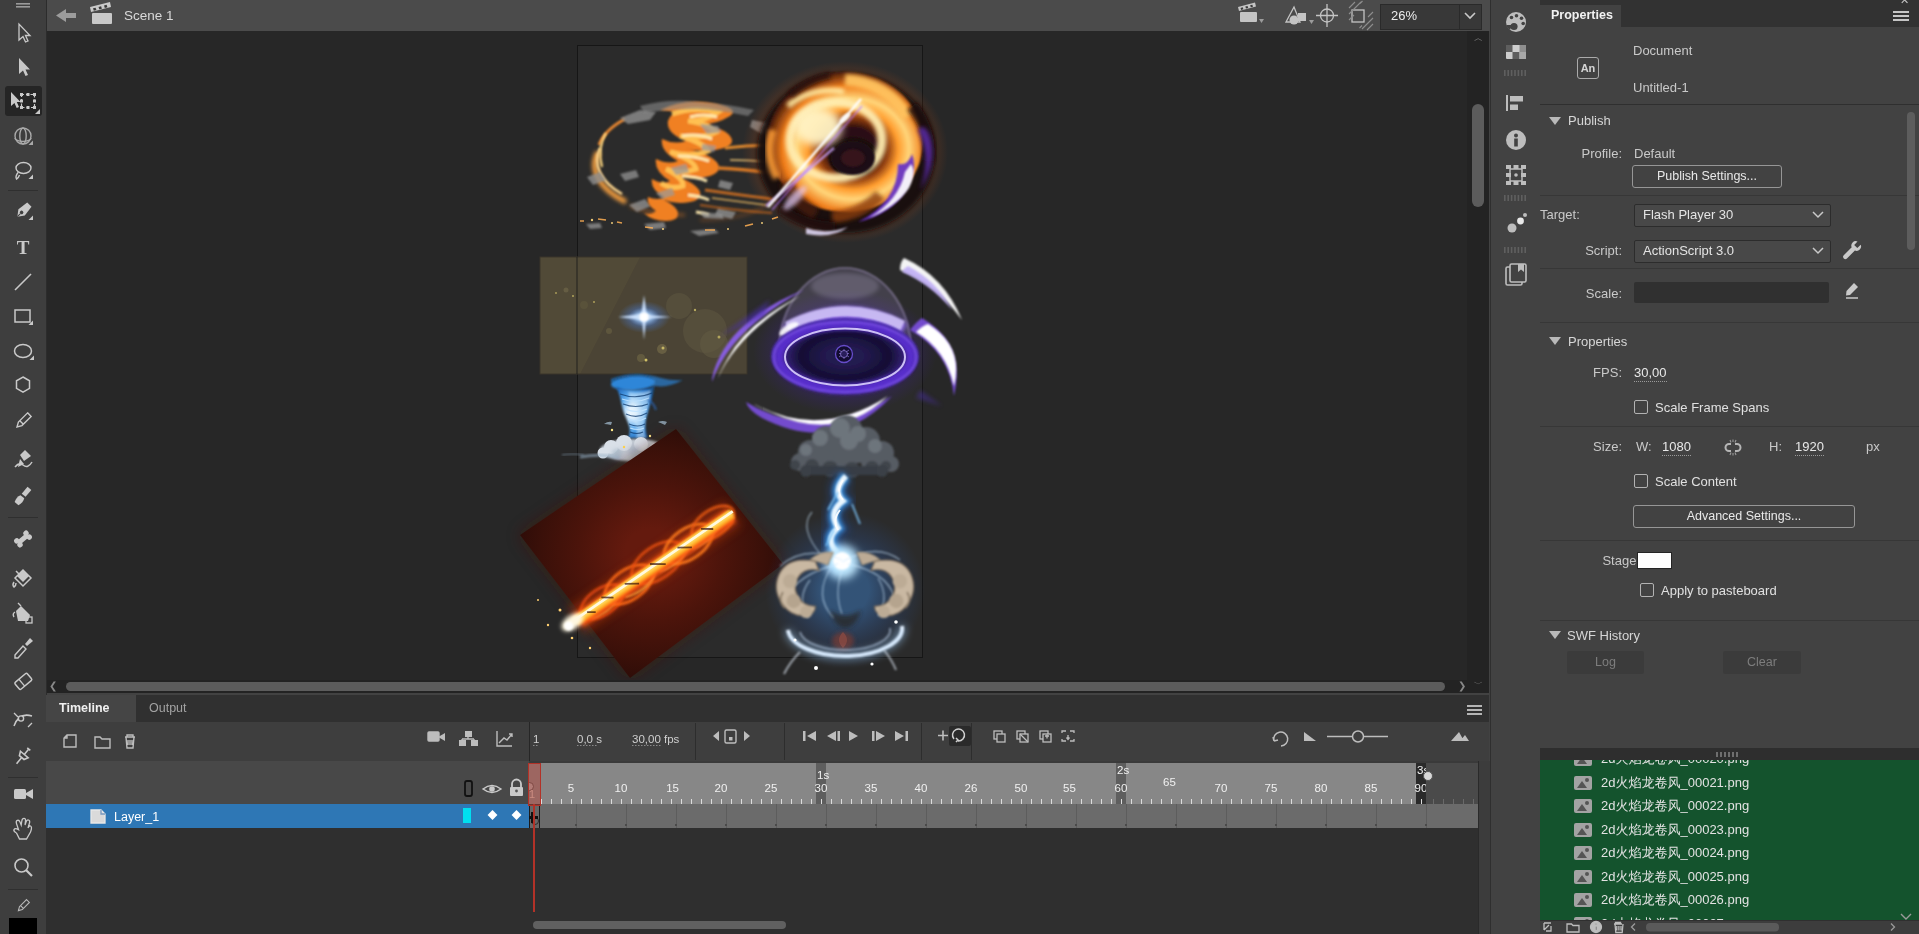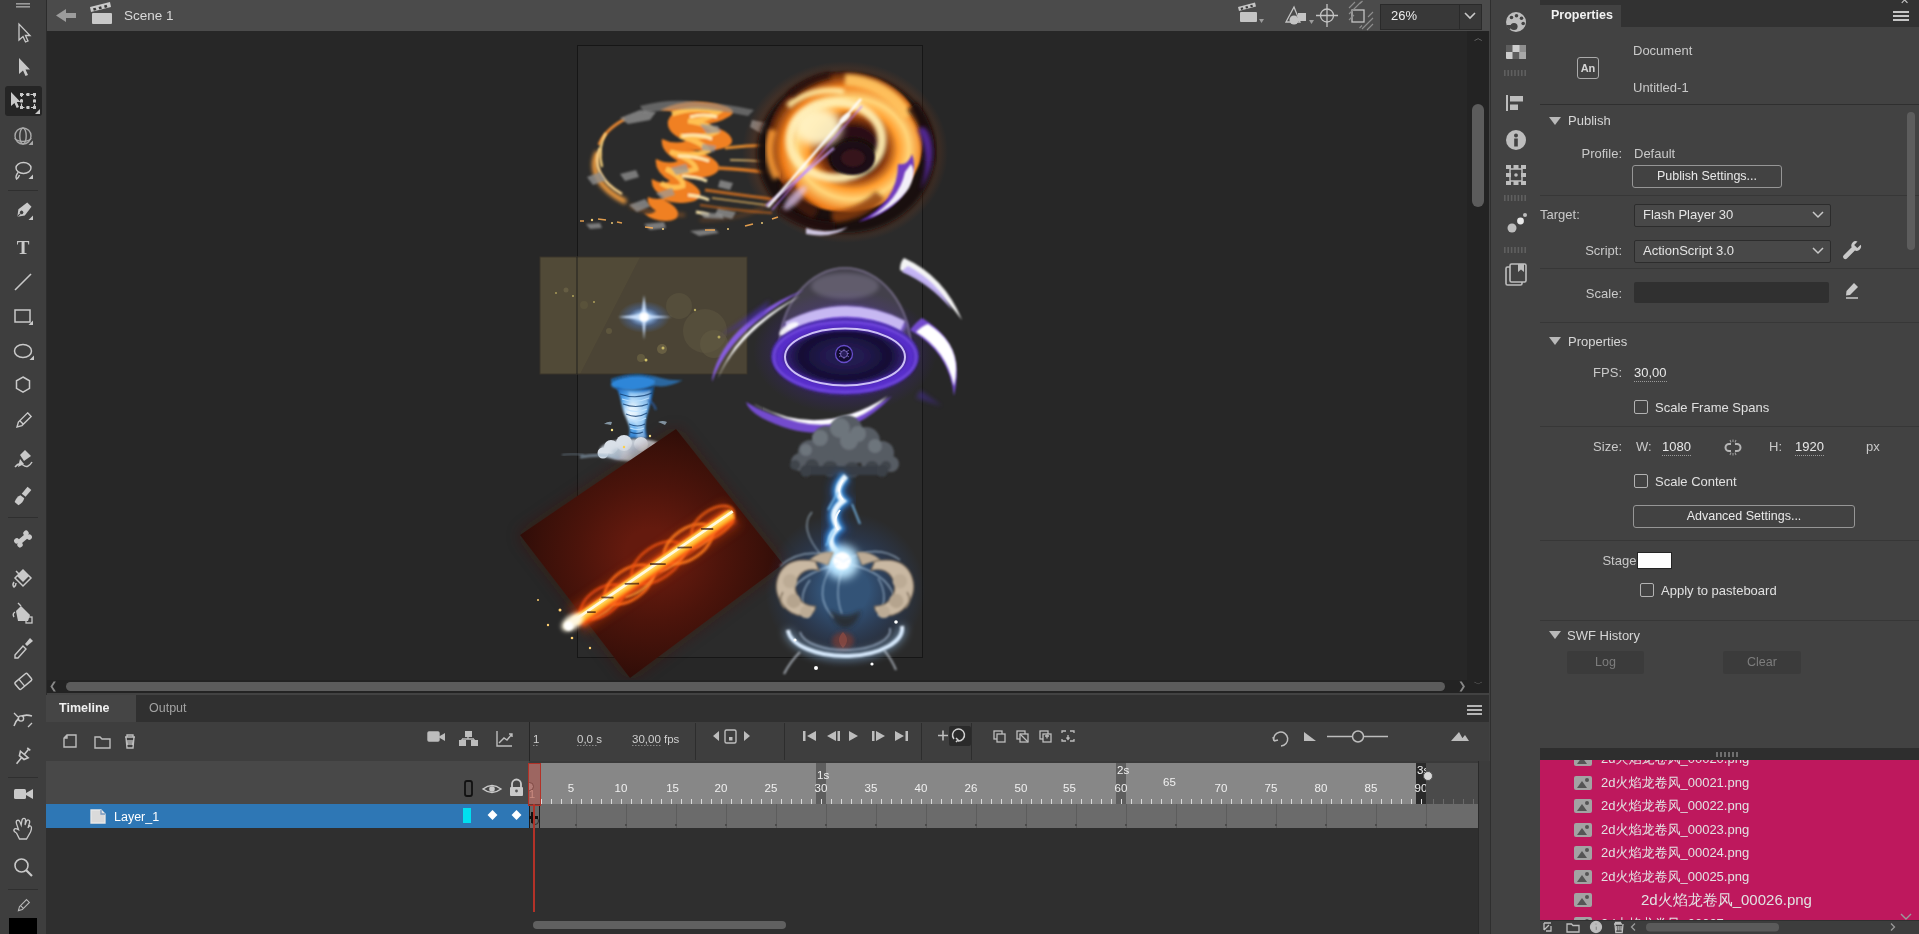--- a/index.html
+++ b/index.html
@@ -837,21 +837,21 @@
   <svg width="14" height="10" viewBox="0 0 14 10" style="left:8px;top:630px">
       <path d="M1,1 L13,1 L7,9 Z" fill="#b9b9b9"></path>
     </svg>
   <div class="txt" style="left:27px;top:628px;color:#d6d6d6;">SWF History</div>
   <div class="abs" style="left:27px;top:651px;width:77px;height:23px;background:#3b3b3b;border-radius:2px;text-align:center;line-height:23px;color:#7d7d7d;font-size:12.5px;">Log</div>
   <div class="abs" style="left:183px;top:651px;width:78px;height:23px;background:#3b3b3b;border-radius:2px;text-align:center;line-height:23px;color:#7d7d7d;font-size:12.5px;">Clear</div>
   <div class="abs" style="left:367px;top:112px;width:8px;height:138px;background:#5d5d5d;border-radius:4px;"></div>
 
   <div class="abs" style="left:0;top:748px;width:379px;height:12px;background:#2e2e2e;"></div>
   <div class="abs" style="left:176px;top:752px;width:2px;height:5px;background:#6e6e6e;box-shadow:4px 0 0 #6e6e6e,8px 0 0 #6e6e6e,12px 0 0 #6e6e6e,16px 0 0 #6e6e6e,20px 0 0 #6e6e6e;"></div>
-  <div class="abs" id="lib" style="left:0;top:760px;width:379px;height:160px;background:#be185d;overflow:hidden;">
+  <div class="abs" id="lib" style="left:0;top:760px;width:379px;height:160px;background:#14532d;overflow:hidden;">
   <div class="abs" style="left:34px;top:-8.0px;width:18px;height:14px;background:#a3a3a3;border-radius:2px;"></div>
   <div class="abs" style="left:36px;top:-6.0px;width:0;height:0;border-left:5px solid transparent;border-right:5px solid transparent;border-bottom:7px solid #555;margin-top:3px;margin-left:1px;"></div>
 
   <div class="txt" style="left:61px;top:-10.0px;font-size:13px;color:#e2e2e2;">2d火焰龙卷风_00020.png</div>
   <div class="abs" style="left:34px;top:15.5px;width:18px;height:14px;background:#a3a3a3;border-radius:2px;"></div>
   <div class="abs" style="left:36px;top:17.5px;width:0;height:0;border-left:5px solid transparent;border-right:5px solid transparent;border-bottom:7px solid #555;margin-top:3px;margin-left:1px;"></div>
   <div class="abs" style="left:45px;top:17.5px;width:4px;height:4px;background:#555;border-radius:50%;"></div>
   <div class="txt" style="left:61px;top:13.5px;font-size:13px;color:#e2e2e2;">2d火焰龙卷风_00021.png</div>
   <div class="abs" style="left:34px;top:39.0px;width:18px;height:14px;background:#a3a3a3;border-radius:2px;"></div>
   <div class="abs" style="left:36px;top:41.0px;width:0;height:0;border-left:5px solid transparent;border-right:5px solid transparent;border-bottom:7px solid #555;margin-top:3px;margin-left:1px;"></div>
@@ -865,21 +865,21 @@
   <div class="abs" style="left:36px;top:88.0px;width:0;height:0;border-left:5px solid transparent;border-right:5px solid transparent;border-bottom:7px solid #555;margin-top:3px;margin-left:1px;"></div>
   <div class="abs" style="left:45px;top:88.0px;width:4px;height:4px;background:#555;border-radius:50%;"></div>
   <div class="txt" style="left:61px;top:84.0px;font-size:13px;color:#e2e2e2;">2d火焰龙卷风_00024.png</div>
   <div class="abs" style="left:34px;top:109.5px;width:18px;height:14px;background:#a3a3a3;border-radius:2px;"></div>
   <div class="abs" style="left:36px;top:111.5px;width:0;height:0;border-left:5px solid transparent;border-right:5px solid transparent;border-bottom:7px solid #555;margin-top:3px;margin-left:1px;"></div>
   <div class="abs" style="left:45px;top:111.5px;width:4px;height:4px;background:#555;border-radius:50%;"></div>
   <div class="txt" style="left:61px;top:107.5px;font-size:13px;color:#e2e2e2;">2d火焰龙卷风_00025.png</div>
   <div class="abs" style="left:34px;top:133.0px;width:18px;height:14px;background:#a3a3a3;border-radius:2px;"></div>
   <div class="abs" style="left:36px;top:135.0px;width:0;height:0;border-left:5px solid transparent;border-right:5px solid transparent;border-bottom:7px solid #555;margin-top:3px;margin-left:1px;"></div>
   <div class="abs" style="left:45px;top:135.0px;width:4px;height:4px;background:#555;border-radius:50%;"></div>
-  <div class="txt" style="left:61px;top:131.0px;font-size:15px;color:#e2e2e2;margin-left:40px;">2d火焰龙卷风_00026.png</div>
+  <div class="txt" style="left:61px;top:131.0px;font-size:13px;color:#e2e2e2;">2d火焰龙卷风_00026.png</div>
   <div class="abs" style="left:34px;top:156.5px;width:18px;height:14px;background:#a3a3a3;border-radius:2px;"></div>
 
   <div class="abs" style="left:45px;top:158.5px;width:4px;height:4px;background:#555;border-radius:50%;"></div>
   <div class="txt" style="left:61px;top:154.5px;font-size:13px;color:#e2e2e2;">2d火焰龙卷风_00027.png</div>
   </div>
   <div class="abs" style="left:0;top:920px;width:379px;height:14px;background:#3d3d3d;border-top:1px solid #2f2f2f;"></div>
   <svg id="libfooter" width="379" height="14" viewBox="0 0 379 14" style="left:0;top:920px">
   <g stroke="#bdbdbd" fill="none" stroke-width="1.3">
     <path d="M4,3 h7 M4,3 v7 M4,10 l5,-5 M11,6 v5 h-5" fill="none"></path>
     <path d="M27,4 h4.5 l1.5,1.5 h6 v6.5 h-12 z"></path>

